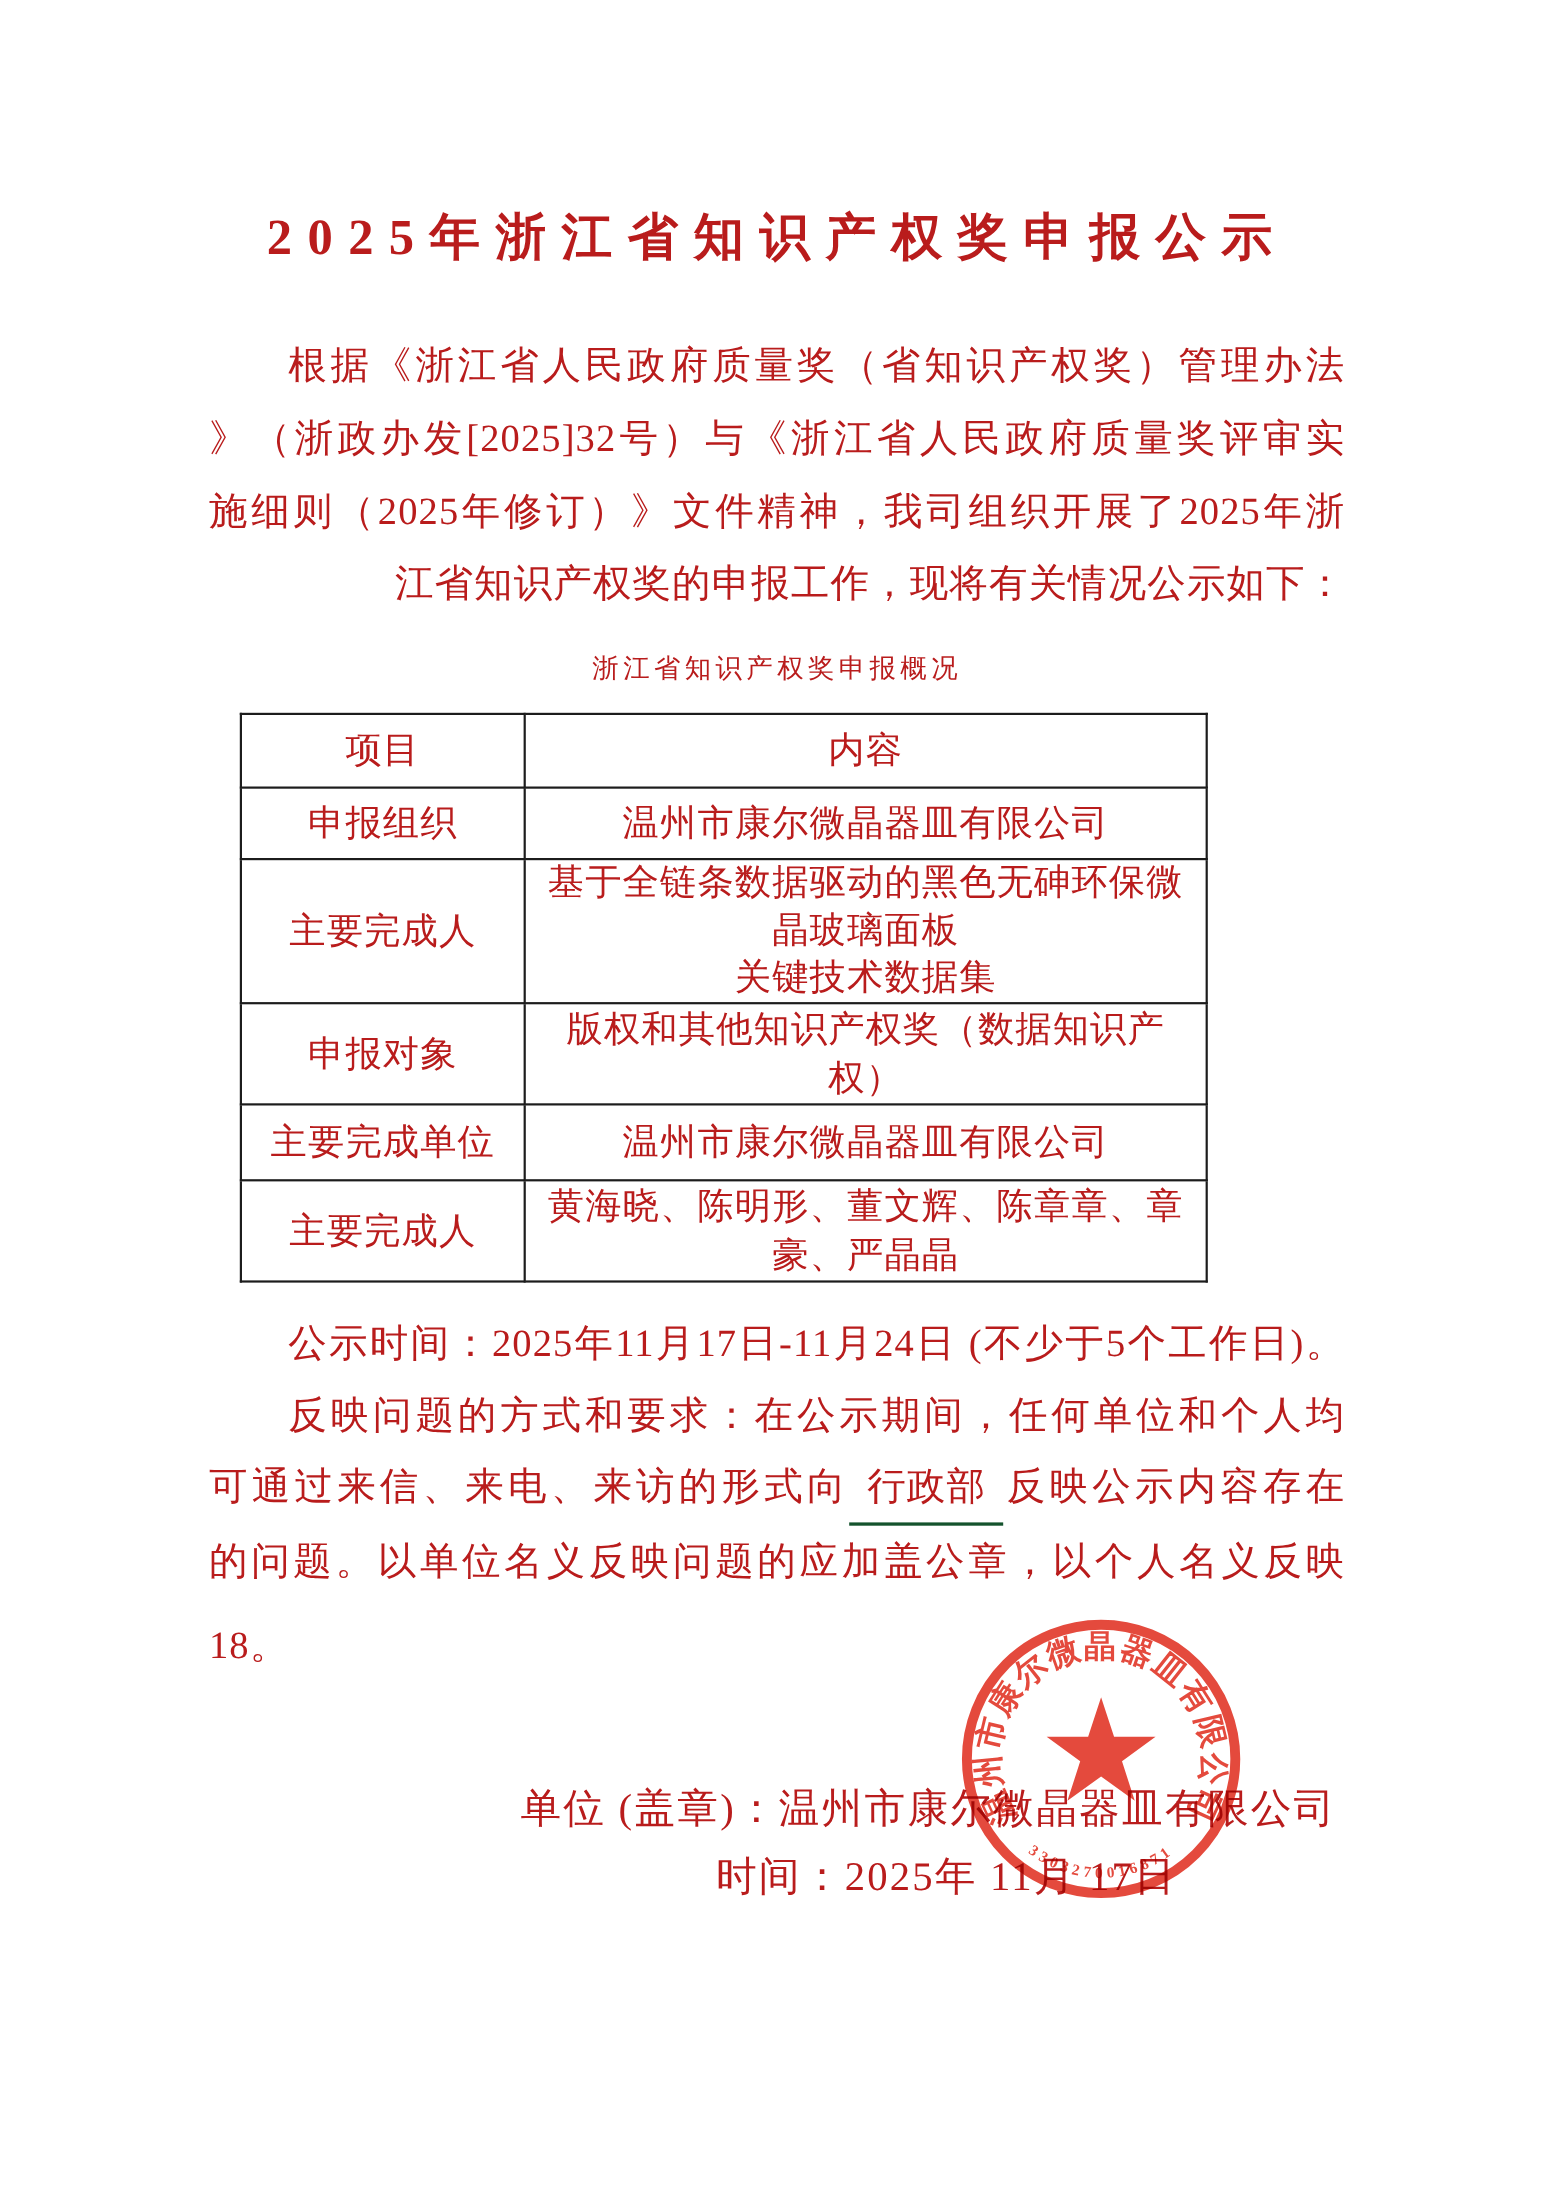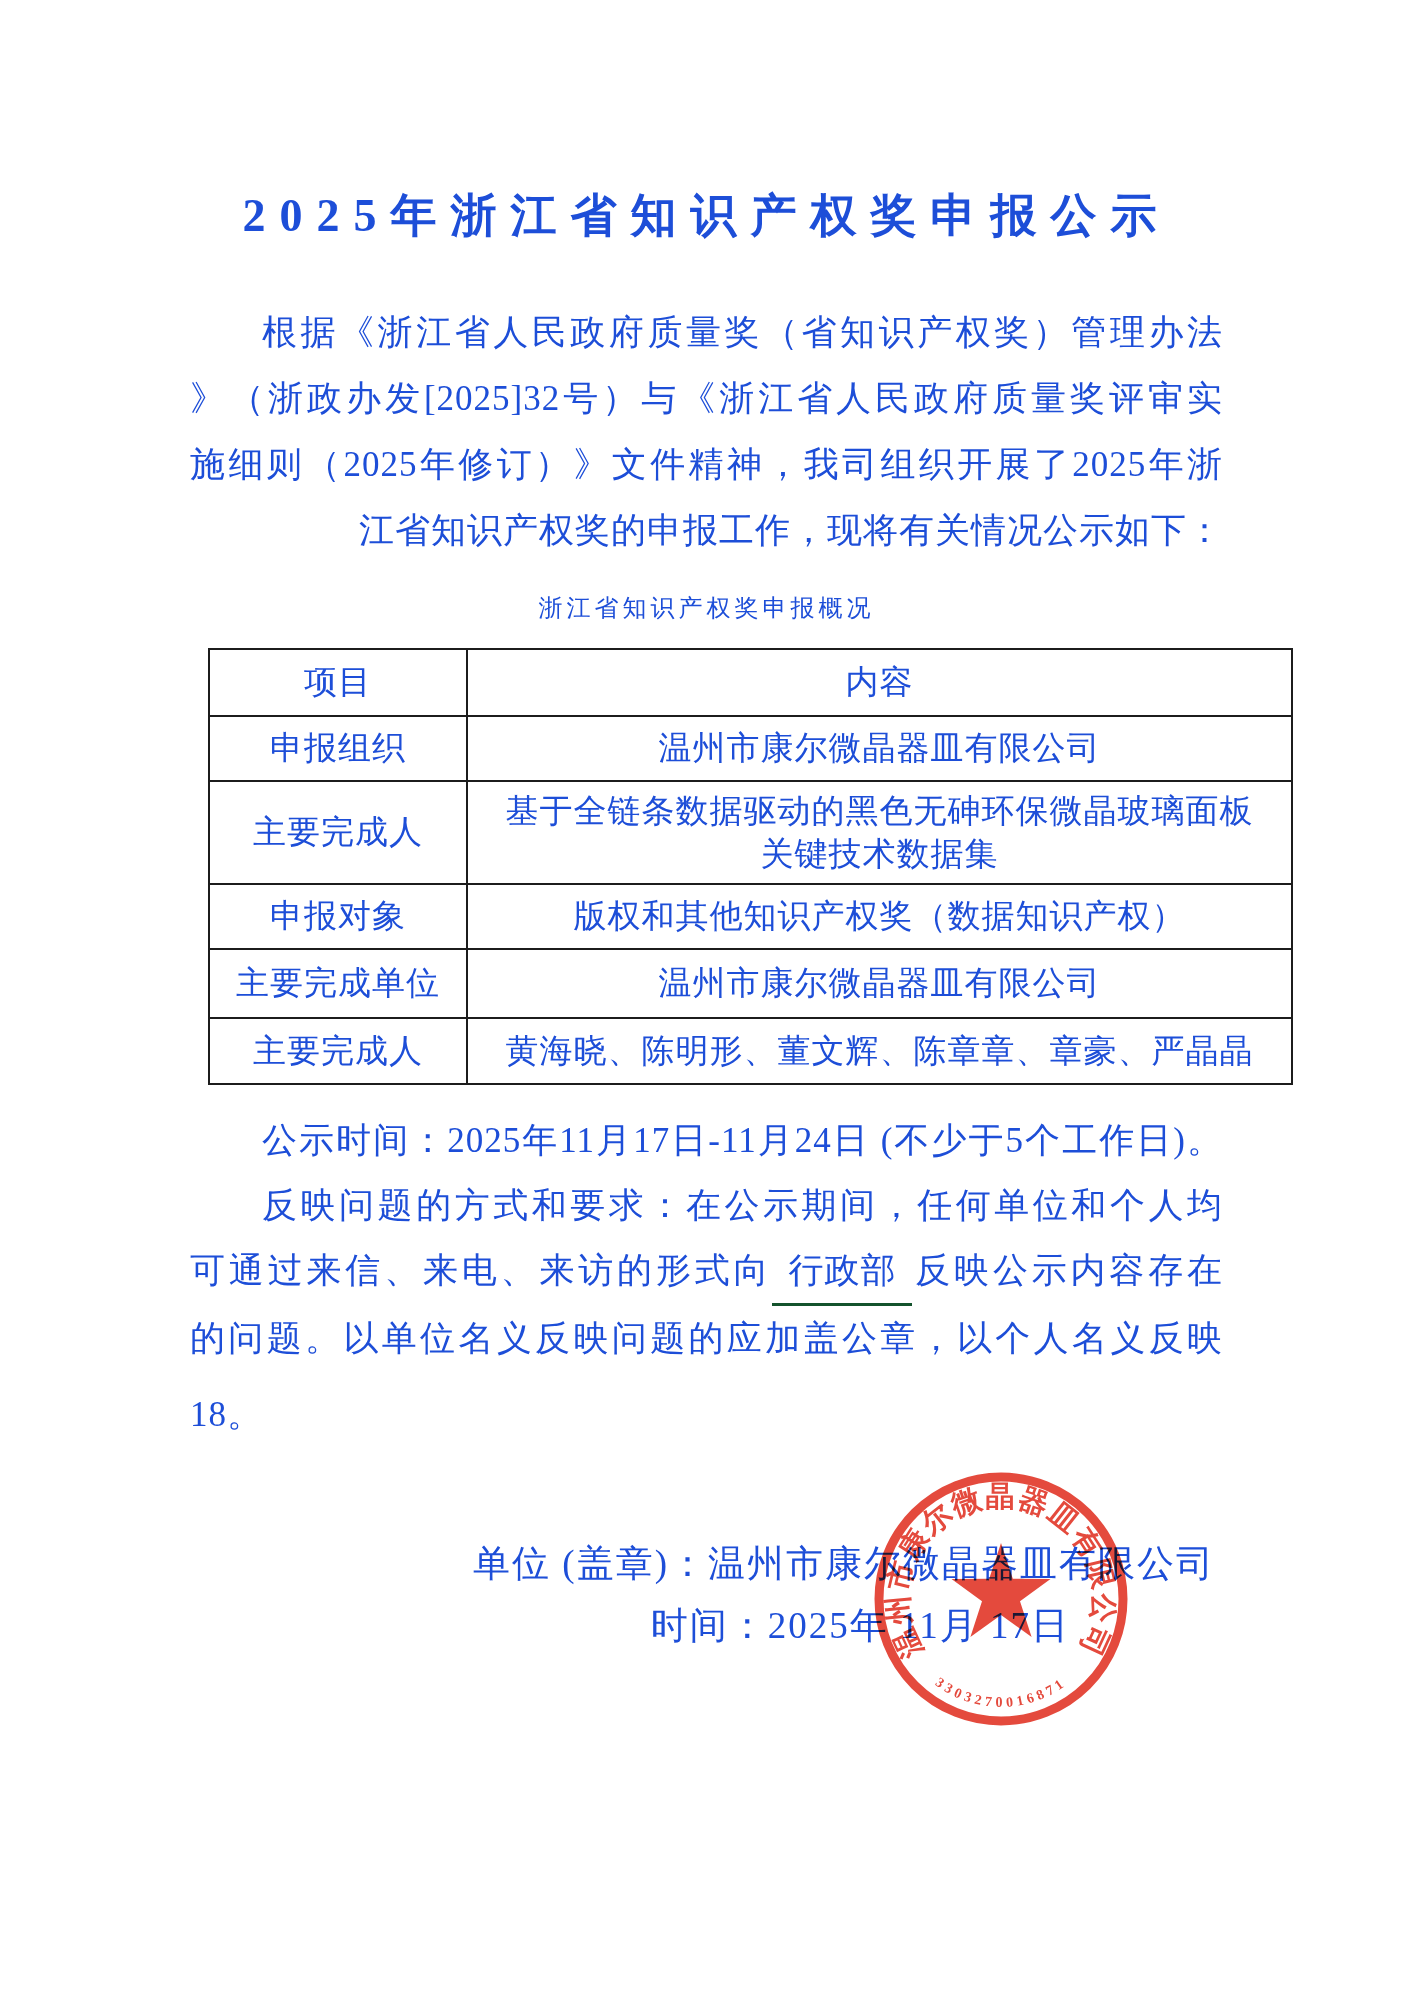--- a/index.html
+++ b/index.html
@@ -1,20 +1,20 @@
 <!DOCTYPE html>
 <html><head>
 <meta charset="utf-8">
 <style>
   html,body{margin:0;padding:0;background:#ffffff;}
   .page{
     position:relative;
     width:1413px;height:2000px;
     background:#ffffff;
-    color:#1d4ed8;
+    color:#b91c1c;
     font-family:"Liberation Serif","DejaVu Serif",serif;
     overflow:hidden;
   }
   .content{
     position:absolute;
     left:190px;top:0;
     width:1033px;
   }
   .doc-title{
     margin-top:184px;
@@ -36,22 +36,22 @@
   .intro{ margin-top:52px; }
   .caption{
     margin-top:14px;
     font-size:24px;
     line-height:60px;
     text-align:center;
     letter-spacing:4px;
   }
   table.overview{
     margin-top:10px;
-    margin-left:18px;
-    width:1085px;
+    margin-left:28px;
+    width:880px;
     border-collapse:collapse;
     table-layout:fixed;
   }
   table.overview td{
     border:2px solid #1c1c1c;
     text-align:center;
     vertical-align:middle;
     font-size:33px;
     letter-spacing:1px;
     padding:0 4px;

